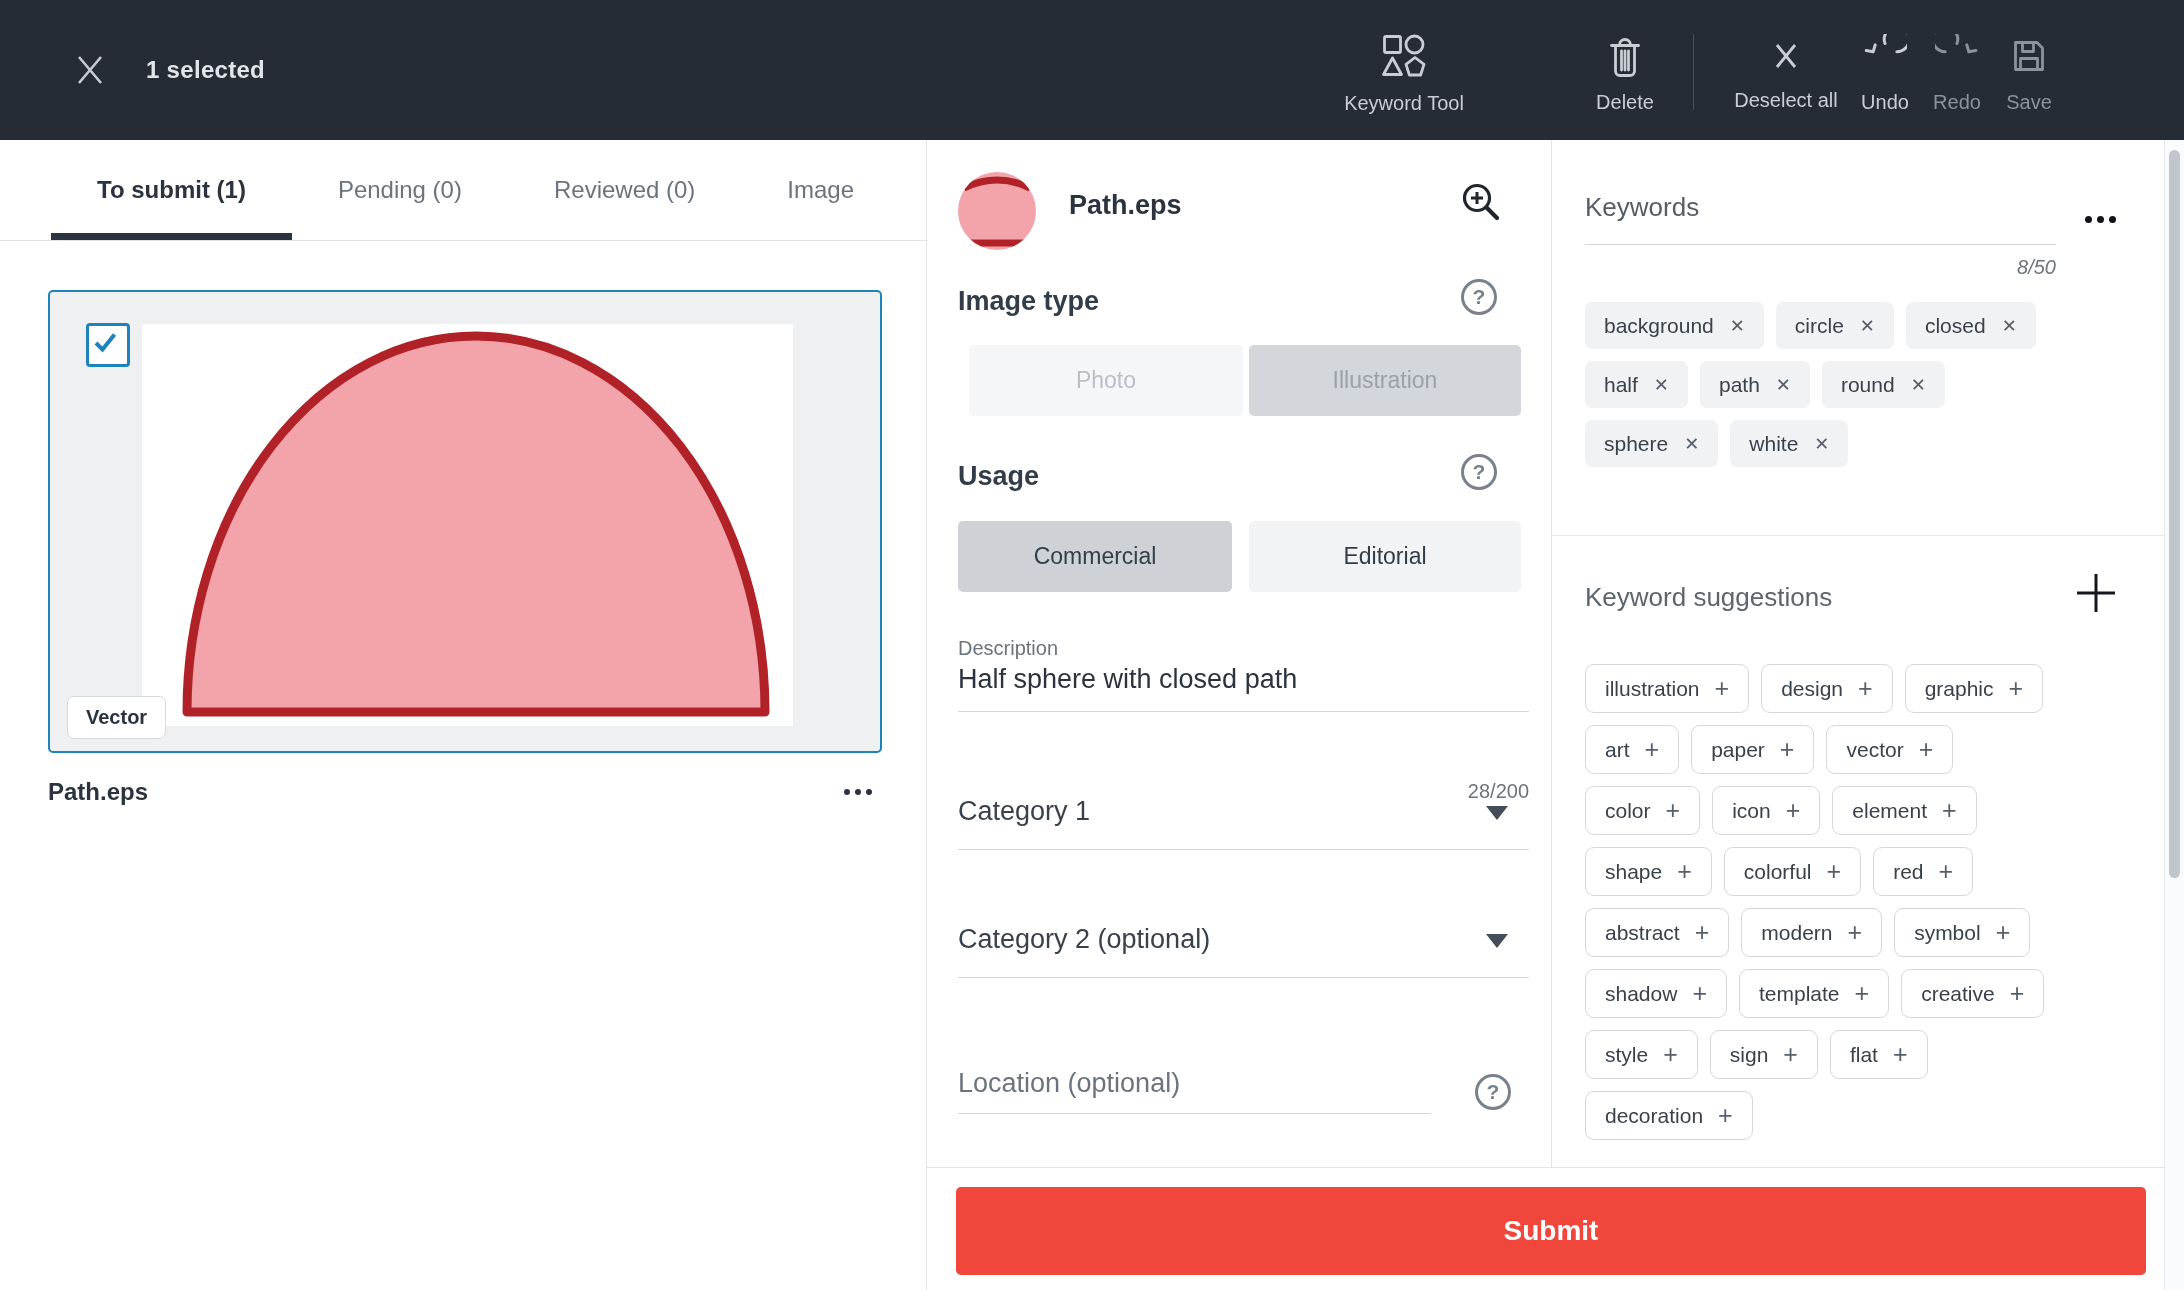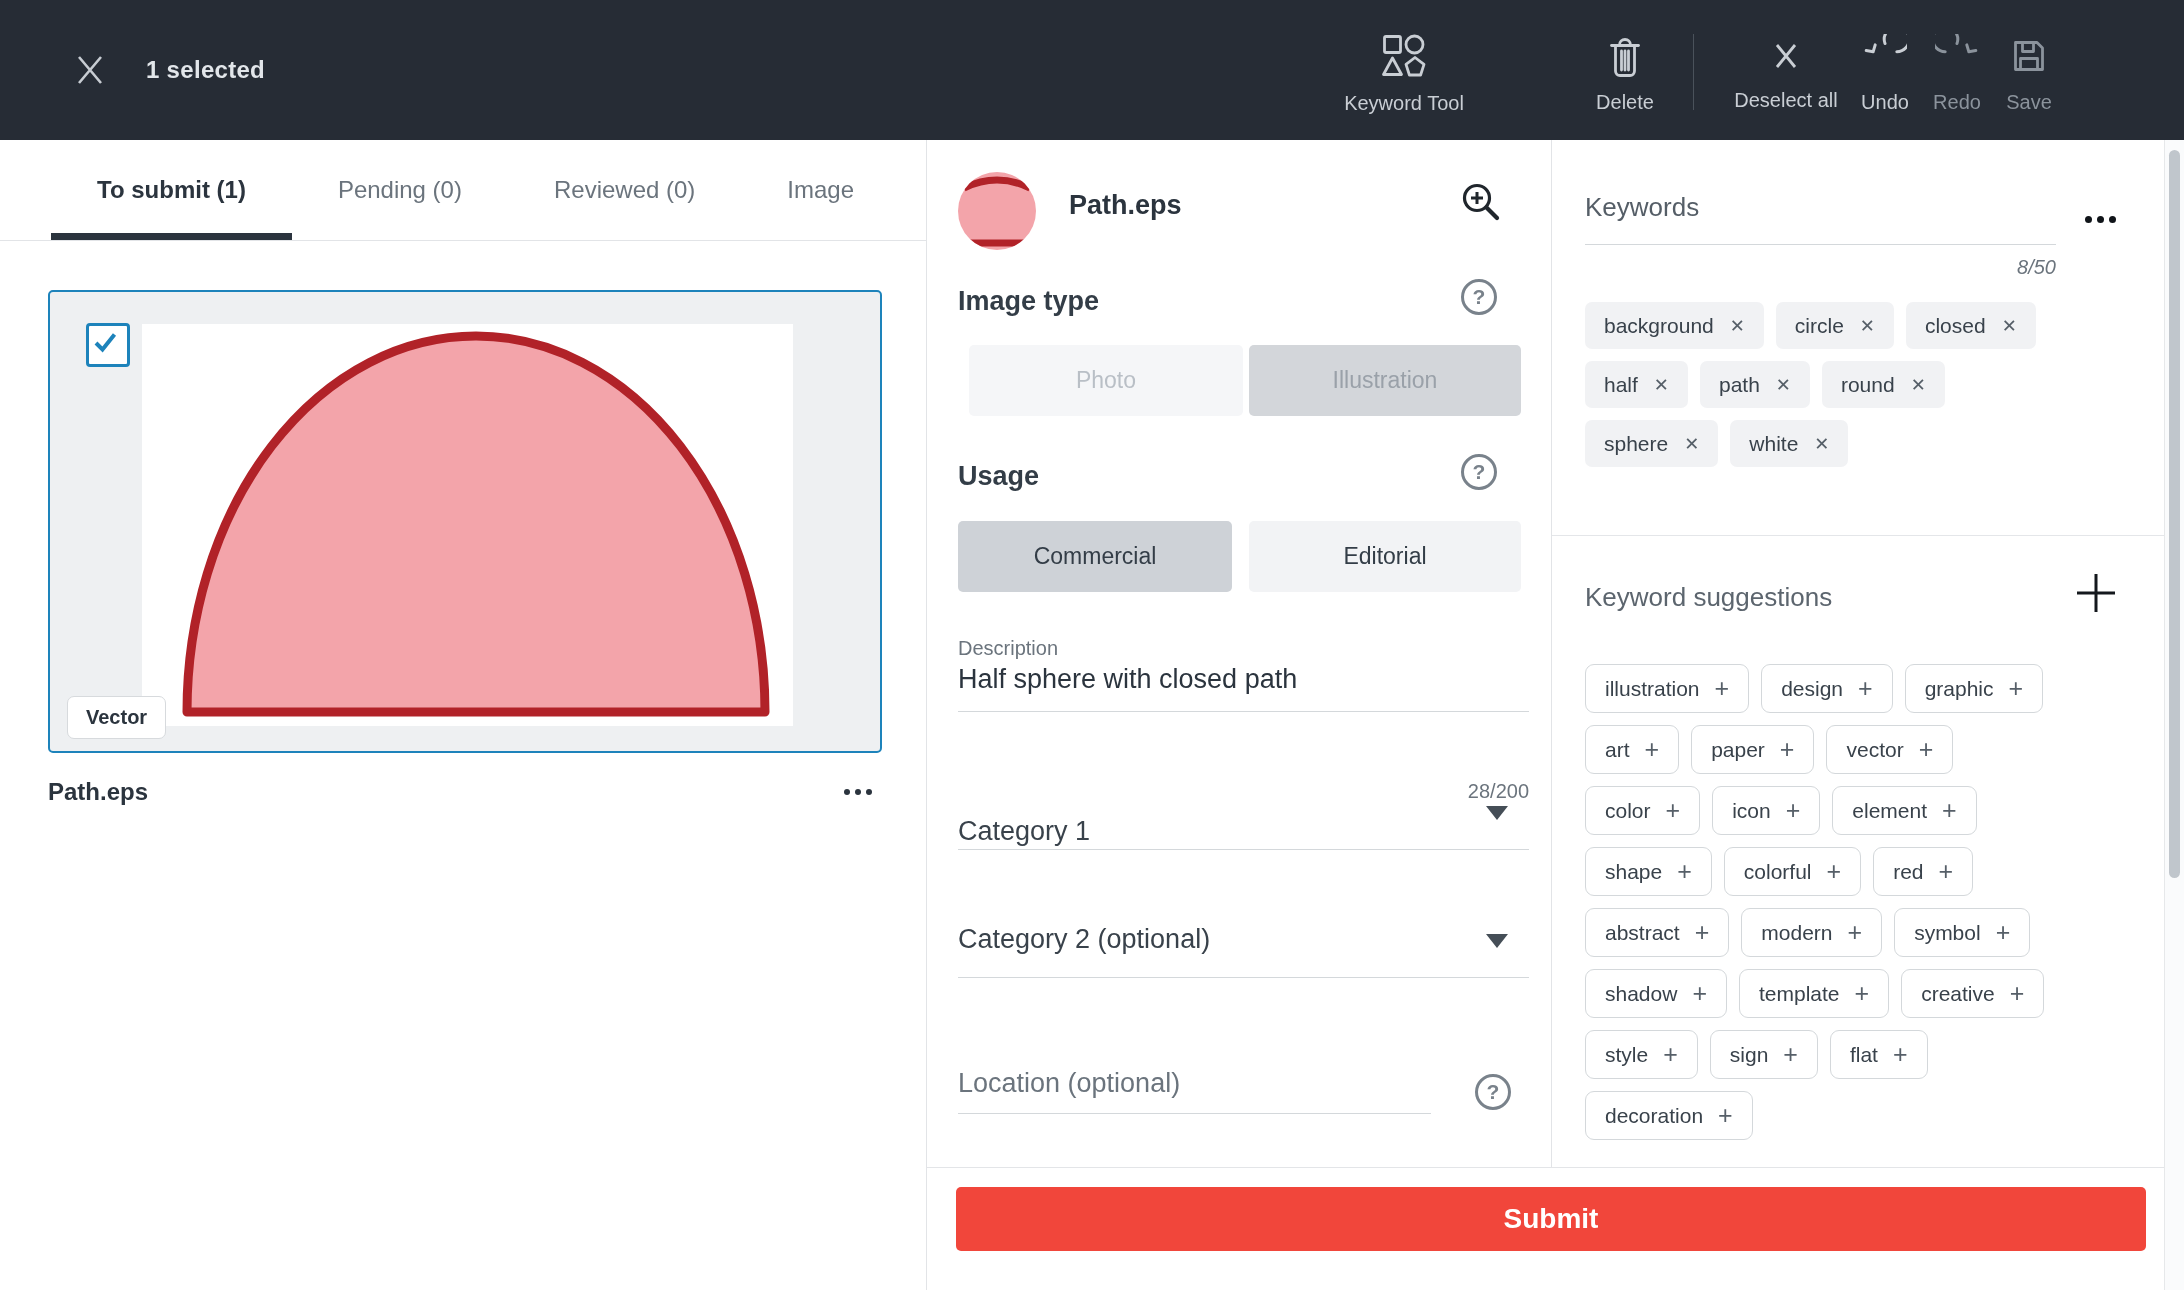--- a/index.html
+++ b/index.html
@@ -83,21 +83,21 @@
   .sug-title{position:absolute;left:33px;top:442px;font-size:26px;color:#5c656e;}
   .sug-plus{position:absolute;right:45px;top:430px;cursor:pointer;}
   .sug-chips{top:524px;}
   .schip{display:flex;align-items:center;gap:15px;height:47px;padding:0 19px;background:#fff;
          border:1px solid #d4d8db;border-radius:9px;font-size:21px;color:#39424b;cursor:pointer;}
   .schip .p{font-size:25px;color:#565f68;}
 
   
   .footer{position:absolute;left:926px;top:1167px;width:1238px;height:123px;background:#fff;
           border-top:1px solid #e3e5e8;border-left:1px solid #e2e4e7;box-sizing:border-box;}
-  .submit{position:absolute;left:29px;top:19px;width:1190px;height:64px;background:#f1463b;
+  .submit{position:absolute;left:29px;top:19px;width:1190px;height:88px;background:#f1463b;
           border:none;border-radius:5px;color:#fff;font-size:28px;font-weight:700;
           font-family:"Liberation Sans",sans-serif;cursor:pointer;}
 
   
   .scrollbar{position:absolute;right:0;top:140px;width:20px;height:1150px;background:#fafbfc;
              border-left:1px solid #e6e8ea;box-sizing:border-box;}
   .thumb{position:absolute;left:4px;top:10px;width:11px;height:728px;border-radius:6px;background:#c0c6cc;cursor:pointer;}
 </style>
 </head>
 <body>
@@ -249,21 +249,21 @@
     <div class="mid-abs sec-head" style="left:31px;top:321px;">Usage</div>
     <div class="mid-abs help" style="left:534px;top:314px;">?</div>
     <div class="toggle t-commercial" style="top:381px;">Commercial</div>
     <div class="toggle t-editorial" style="top:381px;">Editorial</div>
 
     <div class="mid-abs small-lbl" style="left:31px;top:497px;">Description</div>
     <div class="mid-abs field-val" style="left:31px;top:524px;">Half sphere with closed path</div>
     <div class="hline" style="top:571px;"></div>
     <div class="counter" style="top:596px;margin-top:44px;">28/200</div>
 
-    <div class="mid-abs dd-label" style="left:31px;top:656px;margin-top:20px;">Category 1</div>
+    <div class="mid-abs dd-label" style="left:31px;top:656px;">Category 1</div>
     <span class="caret" style="left:559px;top:666px;"></span>
     <div class="hline" style="top:709px;"></div>
 
     <div class="mid-abs dd-label" style="left:31px;top:784px;">Category 2 (optional)</div>
     <span class="caret" style="left:559px;top:794px;"></span>
     <div class="hline" style="top:837px;"></div>
 
     <div class="mid-abs loc-label" style="left:31px;top:928px;">Location (optional)</div>
     <div class="hline" style="top:973px;width:473px;"></div>
     <div class="mid-abs help" style="left:548px;top:934px;">?</div>

